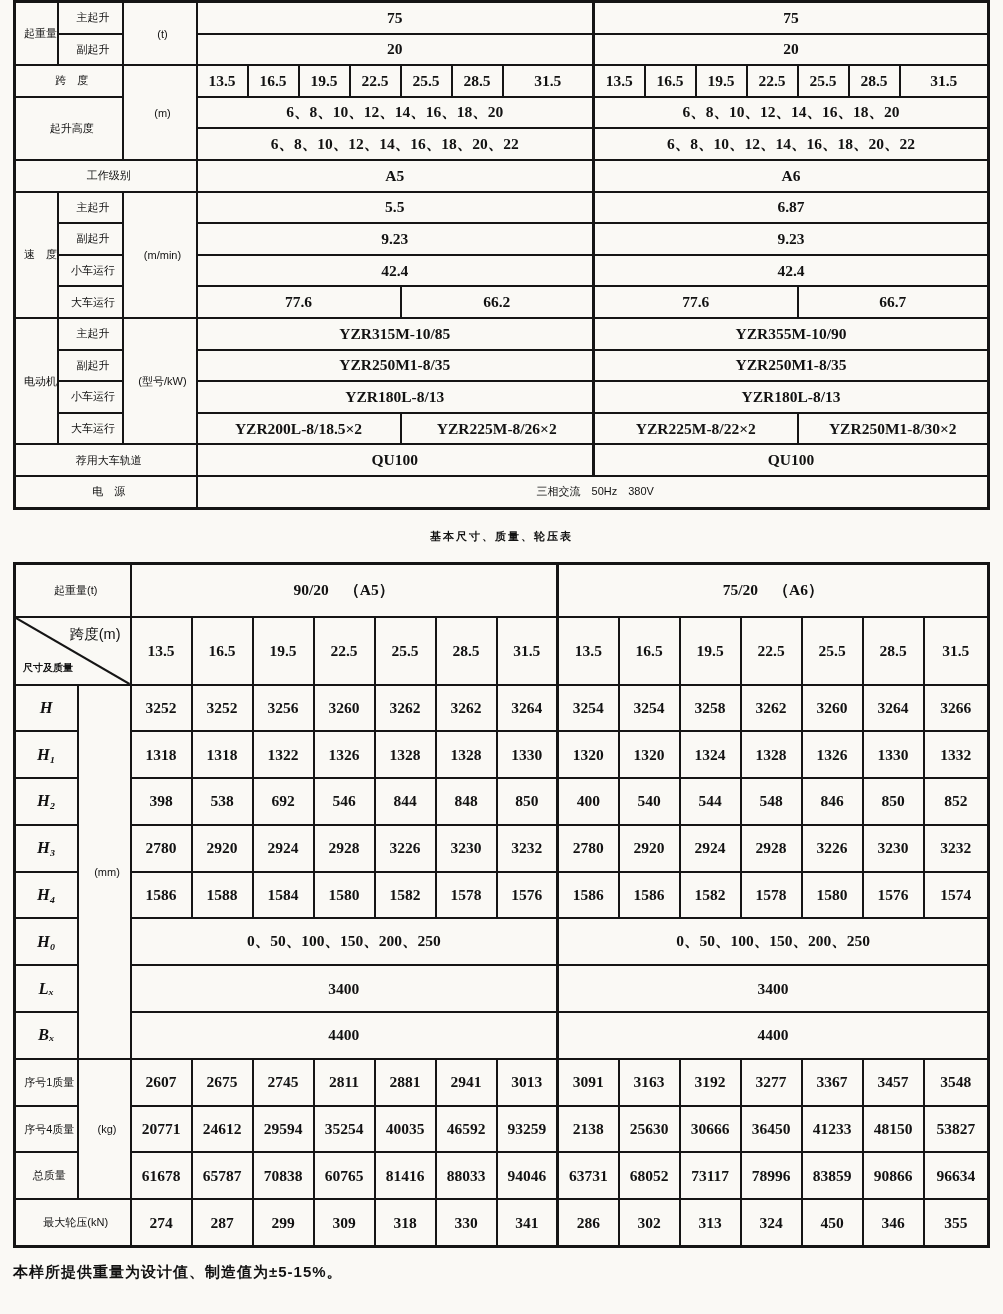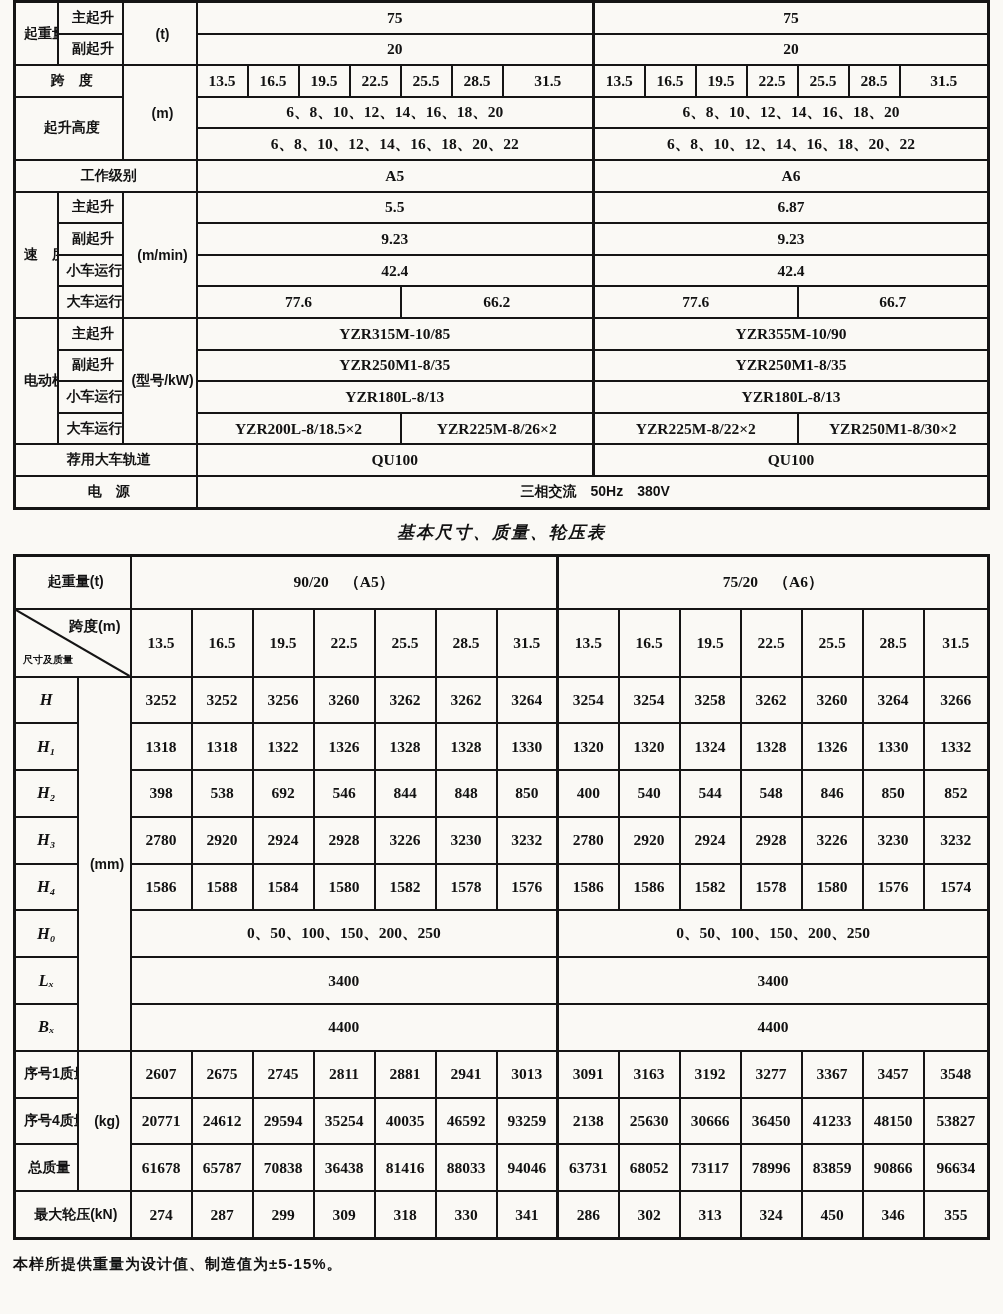--- a/index.html
+++ b/index.html
@@ -8,42 +8,42 @@
     background:#faf9f5;color:#121212;
     font-family:"Liberation Sans",sans-serif;
     -webkit-font-smoothing:antialiased;
   }
   .page{padding:0 13px;}
   .title1{
     text-align:center;font-size:21px;font-weight:bold;
     letter-spacing:3px;margin:0;padding:13px 0 21px 0;
   }
   .title2{
-    text-align:center;font-size:17px;font-weight:bold;
-    letter-spacing:2px;margin:4px;padding:7px 0 6px 0;font-style:italic;
+    text-align:center;font-size:11px;font-weight:bold;
+    letter-spacing:2px;margin:12px;padding:7px 0 6px 0;
   }
   table{
     border-collapse:collapse;table-layout:fixed;width:977px;
     border:3px solid #151515;
   }
   td{
     border:2px solid #151515;
     text-align:center;vertical-align:middle;
     padding:0 2px;overflow:hidden;white-space:nowrap;
   }
   .t1 td{height:29.6px;}
-  .lab{font-size:14px;font-weight:bold;padding-left:8px;}
+  .lab{font-size:11px;font-weight:normal;padding-left:8px;}
   .num{font-family:"Liberation Serif","DejaVu Serif",serif;font-size:15.5px;font-weight:bold;}
   .a6s{border-left-width:3px;}
   .t2 td{height:44.8px;}
   .t2 .cap-row td{height:51px;}
   .t2 .diag-row td{height:66px;}
   .diag{position:relative;padding:0;}
   .diag svg{position:absolute;left:0;top:0;width:100%;height:100%;display:block;}
-  .d-top{position:absolute;top:7px;right:9px;font-size:14.5px;font-weight:bold;}
+  .d-top{position:absolute;top:7px;right:9px;font-size:14.5px;font-weight:normal;}
   .d-bot{position:absolute;bottom:9px;left:7px;font-size:10px;font-weight:bold;}
   .it{font-style:italic;font-family:"Liberation Serif","DejaVu Serif",serif;font-size:16.5px;font-weight:bold;}
   .foot{font-size:15px;font-weight:bold;margin-top:15px;letter-spacing:1px;}
 </style>
 </head>
 <body>
 
 <div class="page">
 
 
@@ -355,21 +355,21 @@
       <td class="num">36450</td>
       <td class="num">41233</td>
       <td class="num">48150</td>
       <td class="num">53827</td>
     </tr>
     <tr>
       <td class="lab">总质量</td>
       <td class="num">61678</td>
       <td class="num">65787</td>
       <td class="num">70838</td>
-      <td class="num">36438</td>
+      <td class="num">60765</td>
       <td class="num">81416</td>
       <td class="num">88033</td>
       <td class="num">94046</td>
       <td class="num a6s">63731</td>
       <td class="num">68052</td>
       <td class="num">73117</td>
       <td class="num">78996</td>
       <td class="num">83859</td>
       <td class="num">90866</td>
       <td class="num">96634</td>

